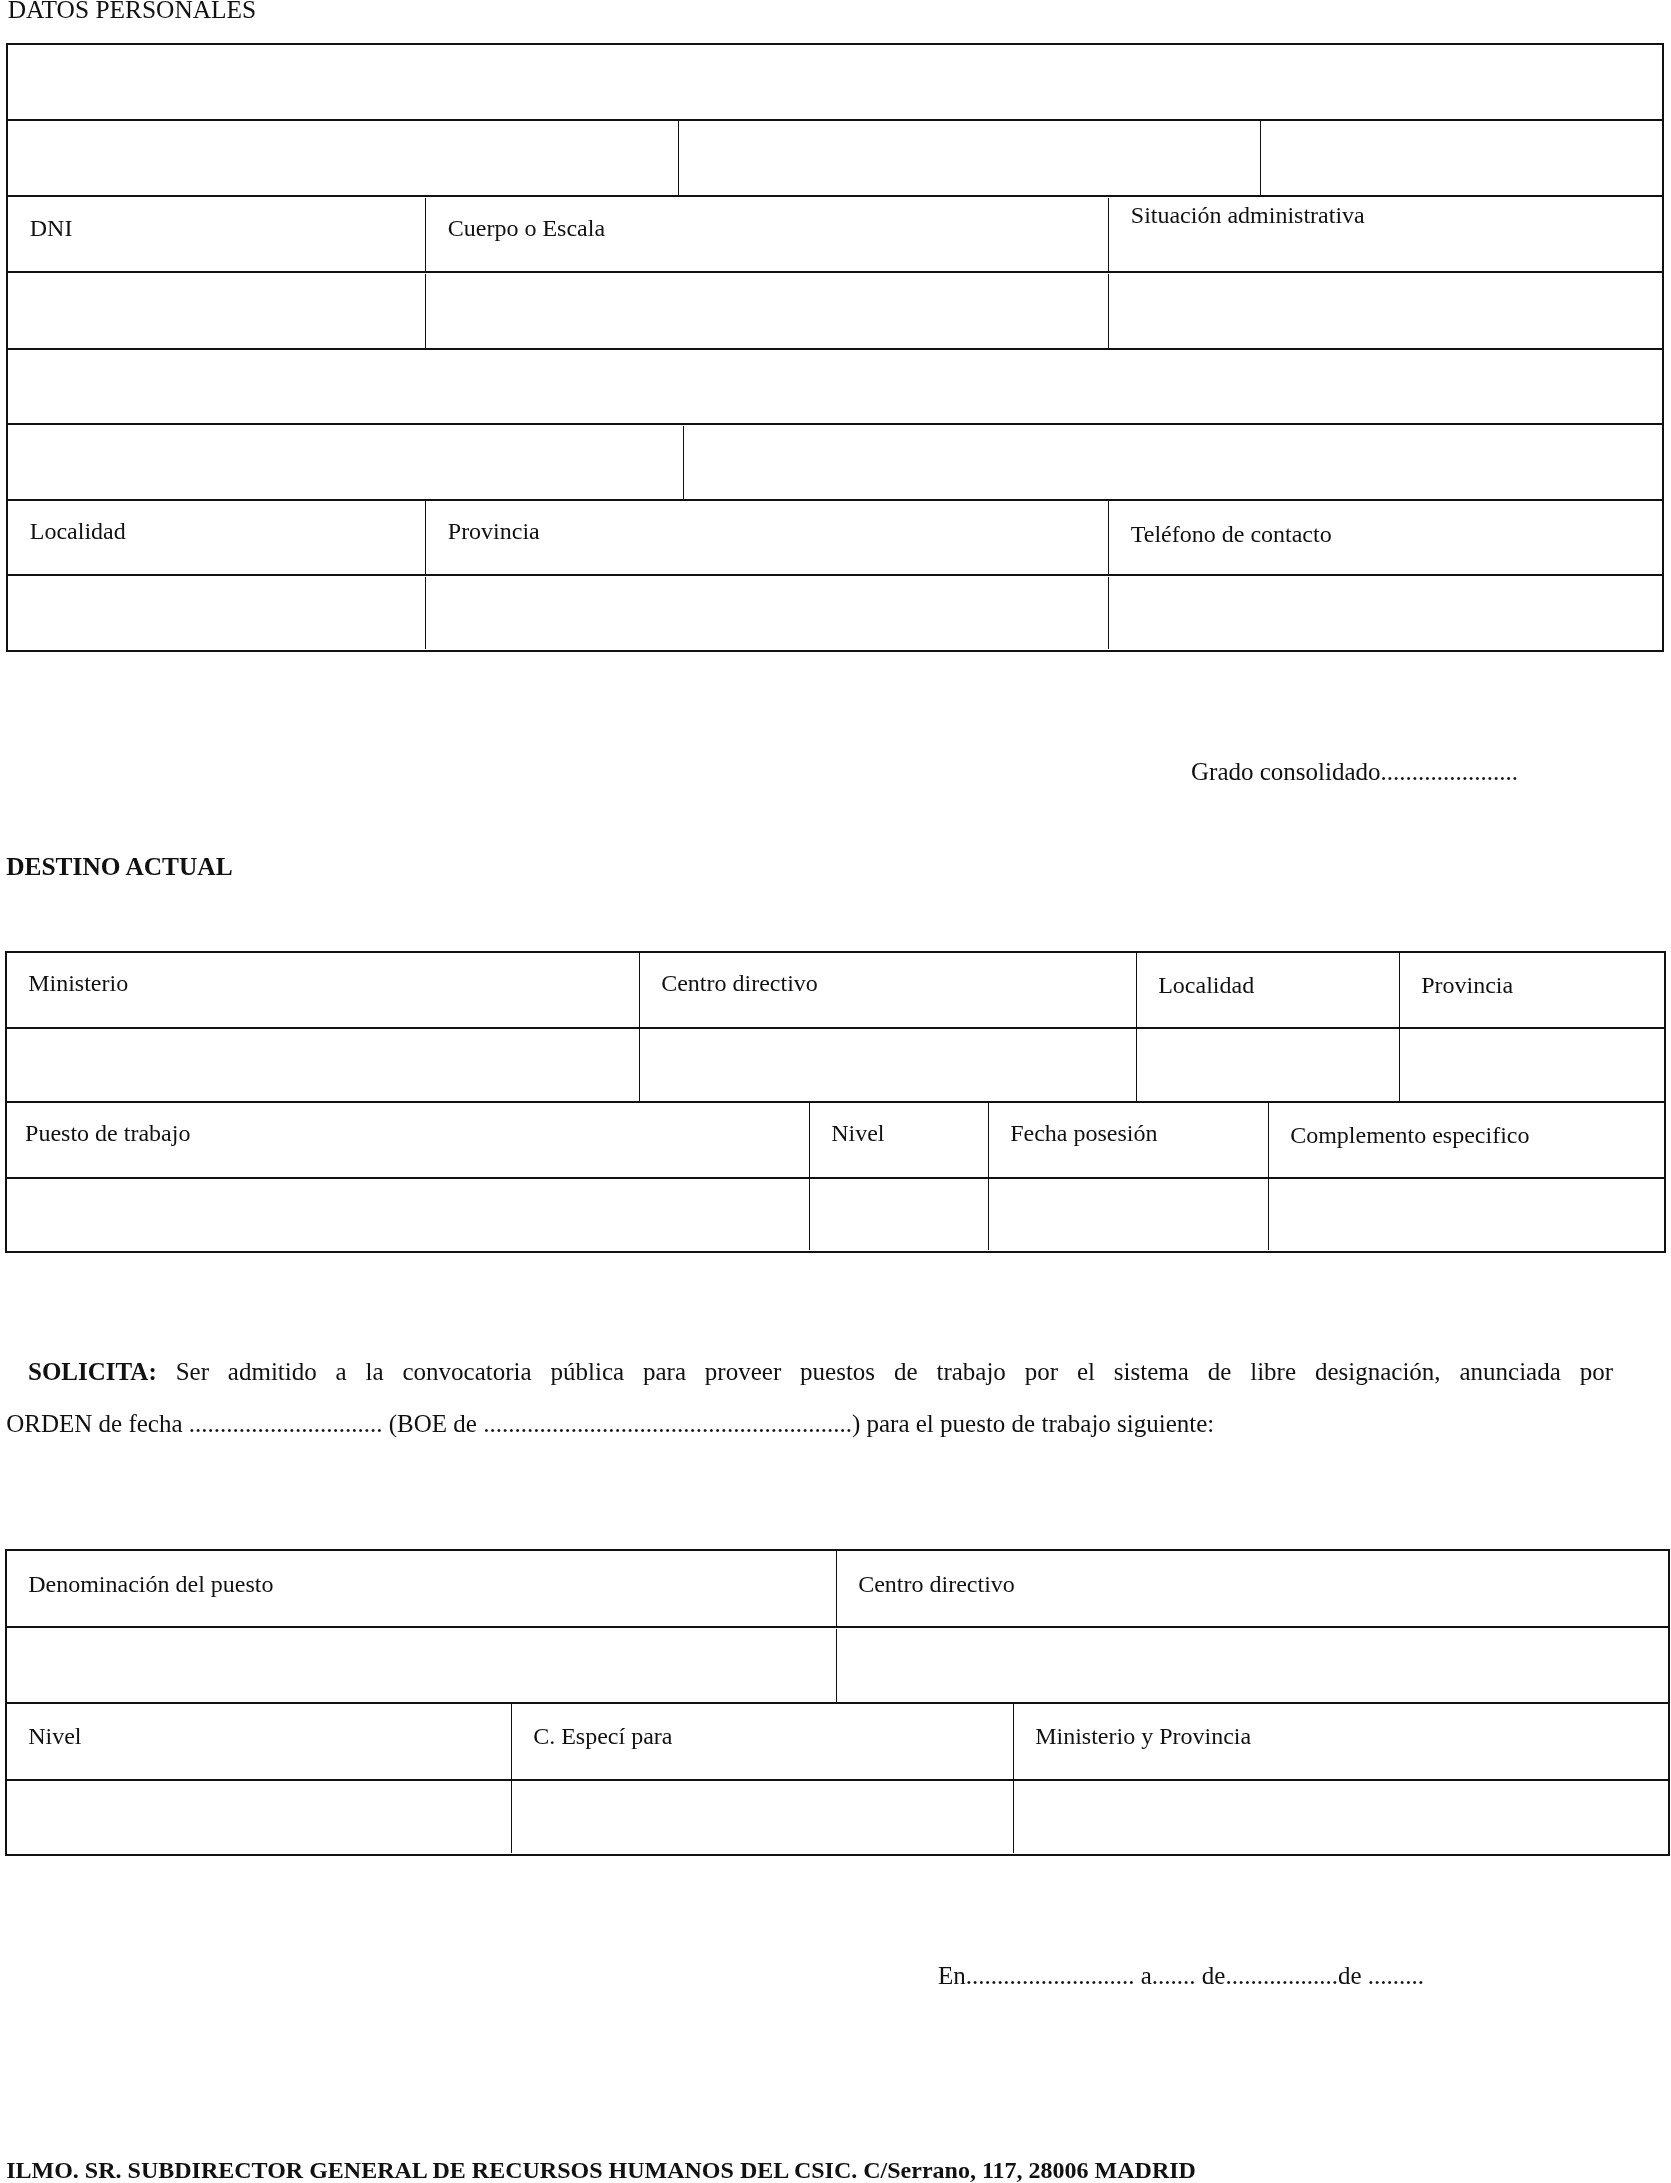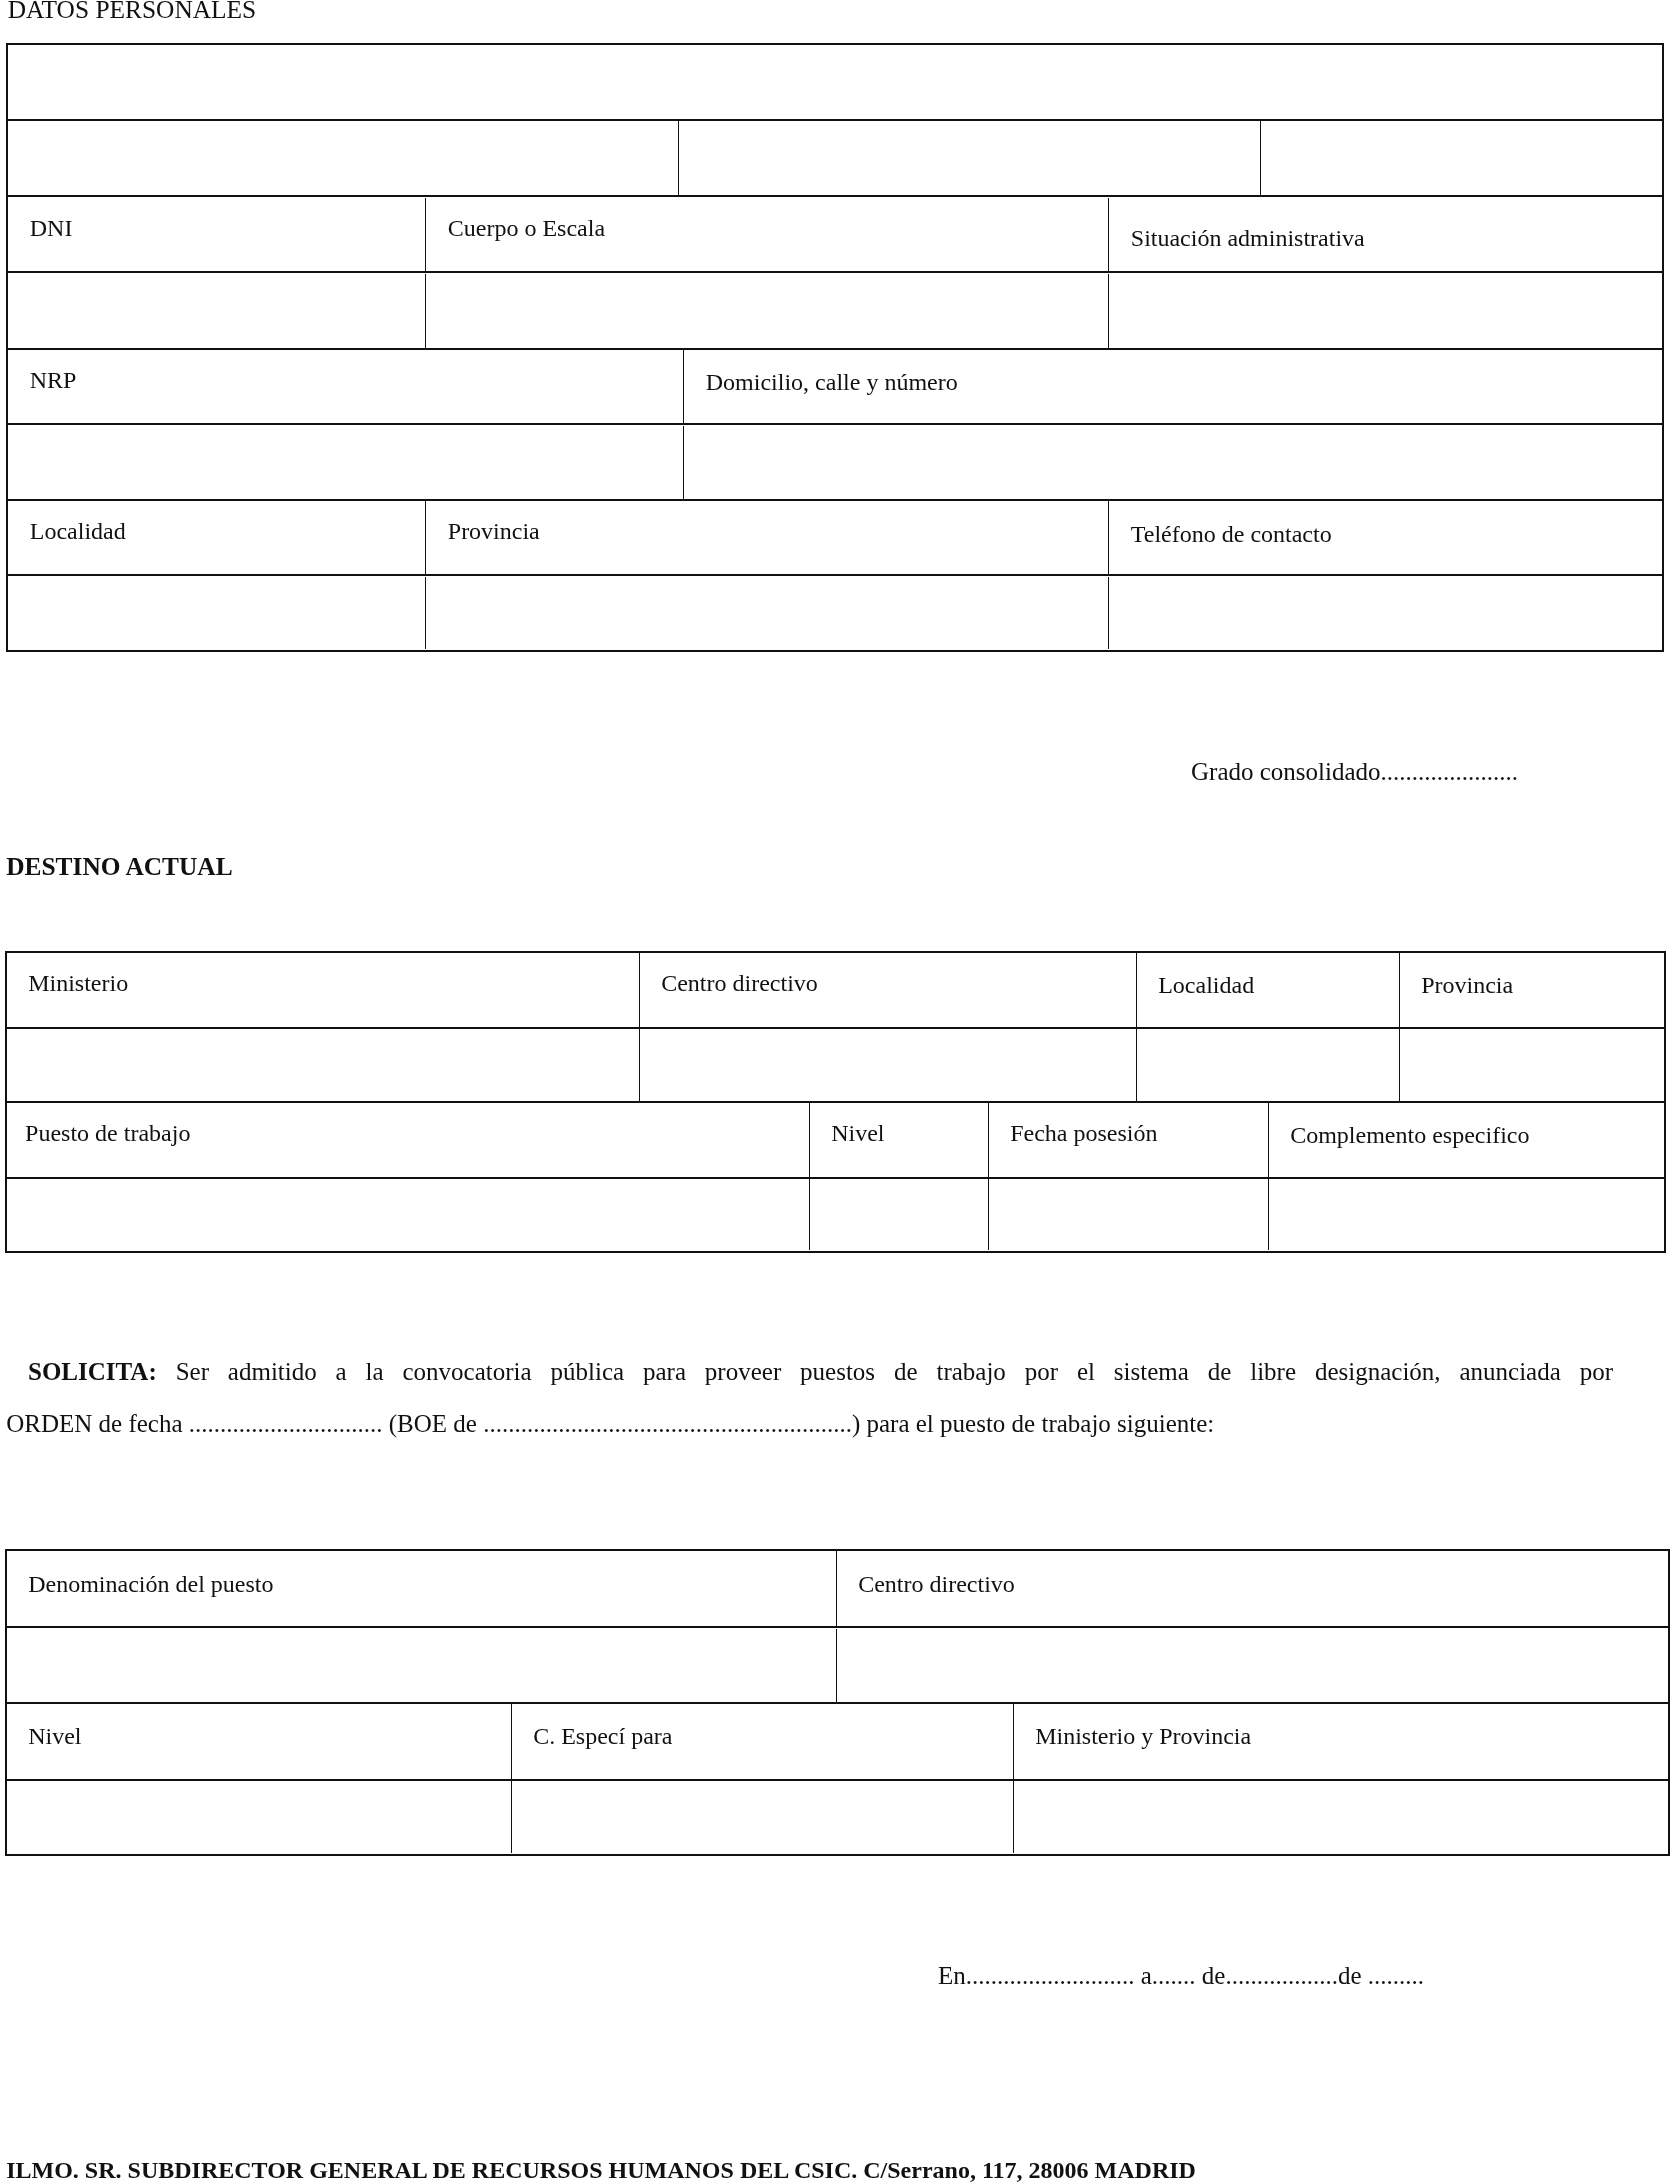--- a/index.html
+++ b/index.html
@@ -40,45 +40,37 @@
   <div class="hline" style="top:150px;"></div>
 
   <div class="row" style="top:153px; height:74px;font-family:Liberation Serif, serif;">
     <div class="cell" style="width:418px;">
         <span class="label">DNI</span>
       </div>
     <div class="cell" style="width:683px;">
         <span class="label">Cuerpo o Escala</span>
       </div>
     <div class="cell" style="flex:1;">
-        <span class="label" style="top:27px;">Situación administrativa</span>
+        <span class="label" style="top:4px;">Situación administrativa</span>
       </div>
   </div>
   <div class="hline" style="top:226px;"></div>
   <div class="row" style="top:229px; height:74px;">
     <div class="cell" style="width:418px;">
         <input class="field" value="" style="">
       </div>
     <div class="cell" style="width:683px;">
         <input class="field" value="" style="">
       </div>
     <div class="cell" style="flex:1;">
         <input class="field" value="" style="">
       </div>
   </div>
   <div class="hline" style="top:303px;"></div>
 
-  <div class="row" style="top:305px; height:73px;">
-    <div class="cell" style="width:676px;">
-        <span class="label">NRP</span>
-      </div>
-    <div class="cell" style="flex:1;">
-        <span class="label" style="top:18.5px;">Domicilio, calle y número</span>
-      </div>
-  </div>
   <div class="hline" style="top:378px;"></div>
   <div class="row" style="top:381px; height:73px;">
     <div class="cell" style="width:676px;">
         <input class="field" value="" style="">
       </div>
     <div class="cell" style="flex:1;">
         <input class="field" value="" style="">
       </div>
   </div>
   <div class="hline" style="top:454px;"></div>

